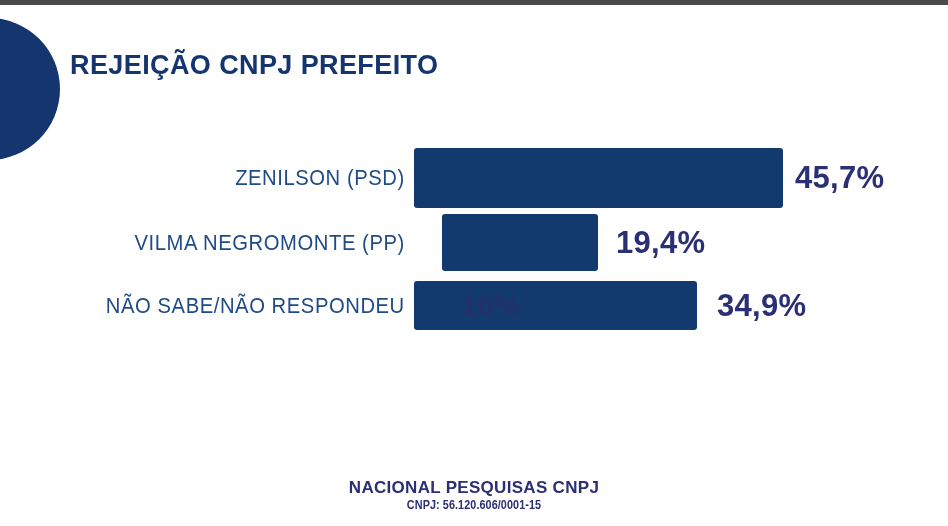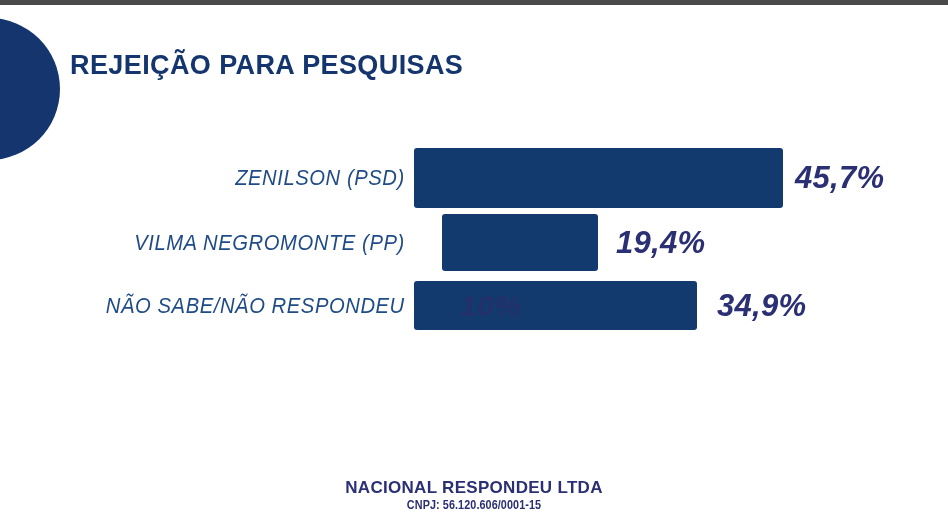--- a/index.html
+++ b/index.html
@@ -59,21 +59,20 @@
     top: 148px;
     left: 0;
     width: 948px;
   }
 
   .bar-row {
     position: relative;
     width: 929px;
     display: flex;
     align-items: center;
-    font-style: italic;
   }
 
   .cat-label {
     width: 414px;
     text-align: right;
     padding-right: 10px;
     box-sizing: border-box;
     font-family: "Liberation Sans", sans-serif;
     font-size: 22px;
     font-weight: 300;
@@ -162,21 +161,21 @@
 </style>
 </head>
 <body>
 
 <div id="slide">
 
   <div class="top-strip"></div>
 
   <div class="corner-circle"></div>
 
-  <div class="title">REJEIÇÃO PARA PESQUISAS</div>
+  <div class="title">REJEIÇÃO CNPJ PREFEITO</div>
 
   <div class="chart">
 
     <div class="bar-row row-1">
       <div class="cat-label">ZENILSON (PSD)</div>
       <div class="bar-area">
         <div class="bar"></div>
         <div class="value-label">45,7%</div>
       </div>
     </div>
@@ -195,17 +194,17 @@
         <div class="bar">
           <span class="bar-inner-label">10%</span>
         </div>
         <div class="value-label">34,9%</div>
       </div>
     </div>
 
   </div>
 
   <div class="footer">
-    <div class="footer-company">NACIONAL RESPONDEU LTDA</div>
+    <div class="footer-company">NACIONAL PESQUISAS CNPJ</div>
     <div class="footer-cnpj">CNPJ: 56.120.606/0001-15</div>
   </div>
 
 </div>
 
 </body></html>

